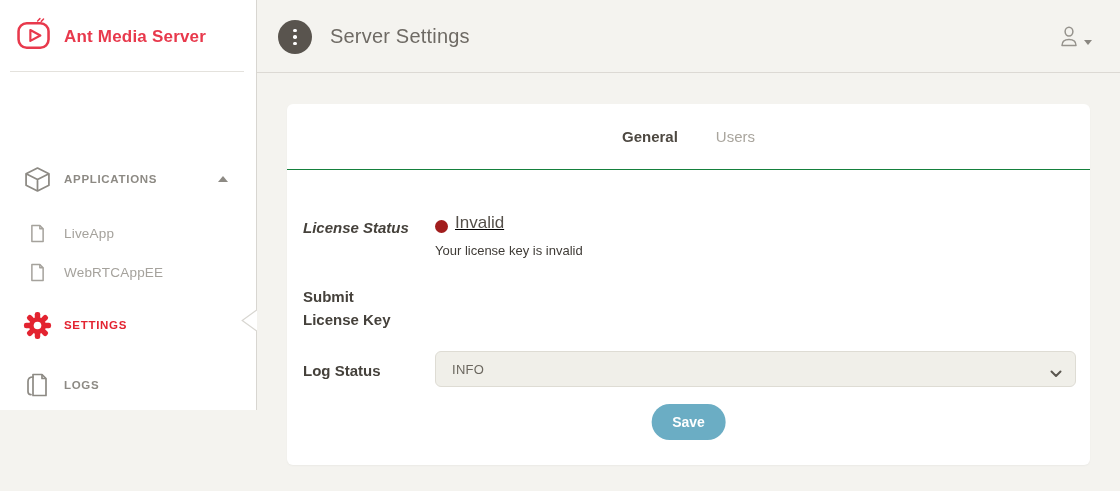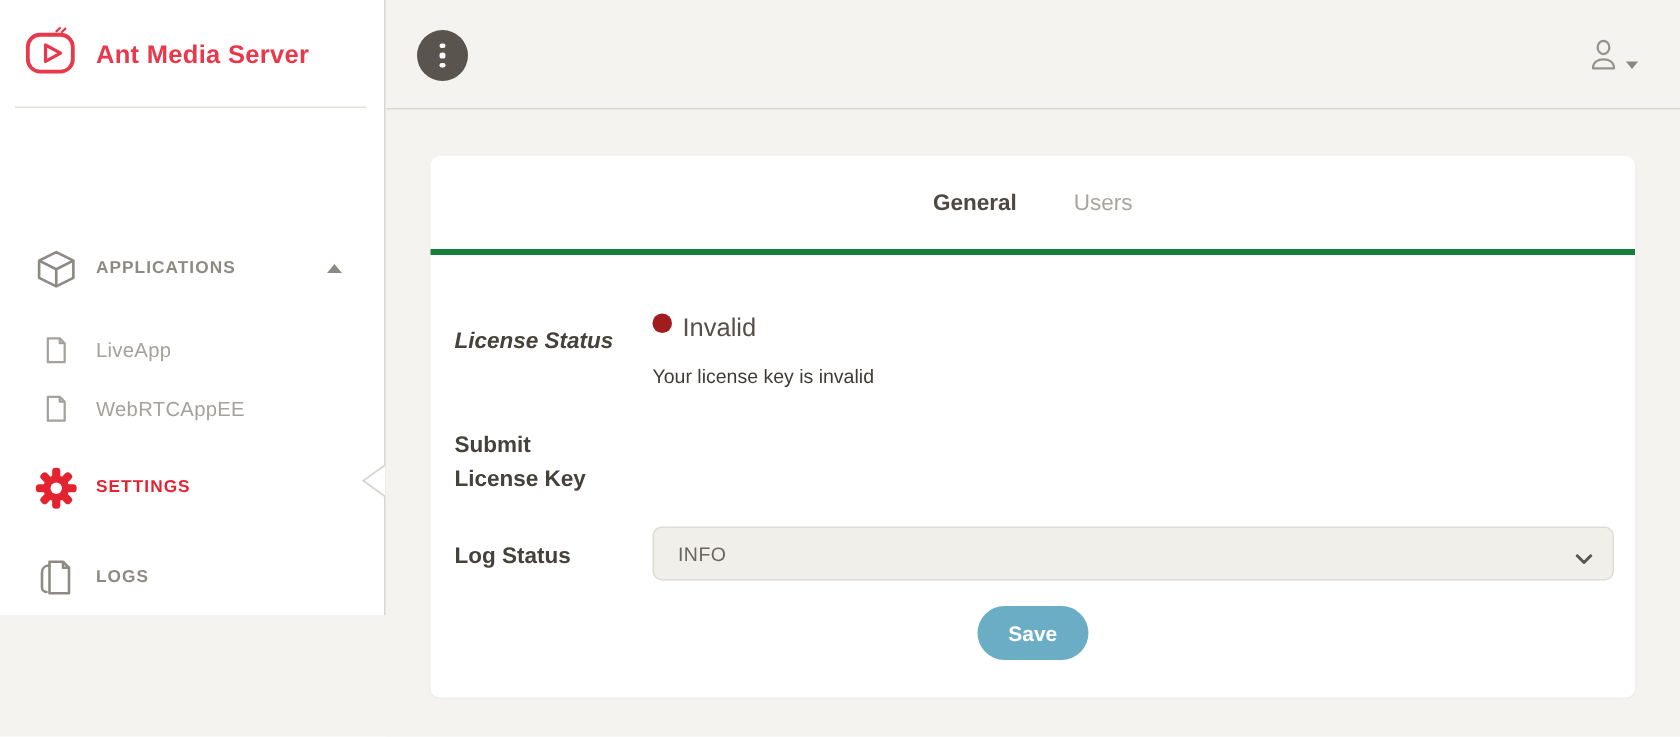--- a/index.html
+++ b/index.html
@@ -44,31 +44,31 @@
   .page-title { position:absolute; left:73px; top:0; height:73px; display:flex; align-items:center;
                 font-size:20px; font-weight:500; color:#6e6a64; letter-spacing:.2px; }
   .user-menu { position:absolute; right:28px; top:25px; display:flex; align-items:center; gap:4px; cursor:pointer; }
   .user-caret { width:0; height:0; border-left:4.5px solid transparent; border-right:4.5px solid transparent;
                 border-top:5px solid #8a8781; margin-top:8px; }
 
   
   .card { position:absolute; left:30px; top:104px; width:803px; height:361px; background:#ffffff;
           border-radius:6px; box-shadow:0 1px 2px rgba(0,0,0,0.04); }
   .tabs { position:absolute; left:0; right:0; top:0; height:66px; display:flex; align-items:center;
-          justify-content:center; gap:38px; border-bottom:4px solid #15803d; }
+          justify-content:center; gap:38px; border-bottom:1px solid #15803d; }
   .tab { font-size:15px; cursor:pointer; }
   .tab.active { color:#4d4841; font-weight:600; }
   .tab.inactive { color:#a9a59d; font-weight:500; }
 
   .field-label { position:absolute; left:16px; font-size:15px; font-weight:600; color:#45413b; line-height:23px; }
   .lbl-license { top:112px;font-style:italic; }
   .lbl-submit { top:181px; width:100px; }
   .lbl-log { top:255px; }
 
-  .status-line { position:absolute; left:148px; top:105px; height:24px; display:flex; align-items:flex-start; gap:7px; }
+  .status-line { position:absolute; left:148px; top:105px; height:24px; display:flex; align-items:flex-end; gap:7px;text-decoration:underline; }
   .status-dot { width:13px; height:13px; border-radius:50%; background:#a11d1d; }
   .status-text { font-size:17px; font-weight:500; color:#55504a; }
   .status-msg { position:absolute; left:148px; top:139px; font-size:13px; color:#3f3b36; }
 
   .license-input { position:absolute; left:148px; top:172px; width:641px; height:38px;
                    background:#f3f2ed; border:1px solid #e9e7e0; border-radius:6px;
                    padding:0 16px; font-family:"Liberation Sans", sans-serif; font-size:14px; color:#55504a; outline:none; }
   .license-input::placeholder { color:#cbc8c1; }
 
   .select-wrap { position:absolute; left:148px; top:247px; width:641px; height:36px; }
@@ -175,20 +175,21 @@
   </aside>
 
   <div class="main-area">
 
     <header class="topbar">
       <button class="kebab-btn">
         <i></i>
         <i></i>
         <i></i>
       </button>
+      <div class="page-title">Server Settings</div>
       <div class="user-menu">
         <span>
           <svg width="22" height="23" viewBox="0 0 22 23" fill="none" stroke="#96938d" stroke-width="1.5">
             <ellipse cx="11" cy="6.6" rx="3.9" ry="4.4"></ellipse>
             <path d="M4 20.5 C4 16.6 7 14.6 11 14.6 C15 14.6 18 16.6 18 20.5 Z" stroke-linejoin="round"></path>
           </svg>
         </span>
         <span class="user-caret"></span>
       </div>
     </header>

